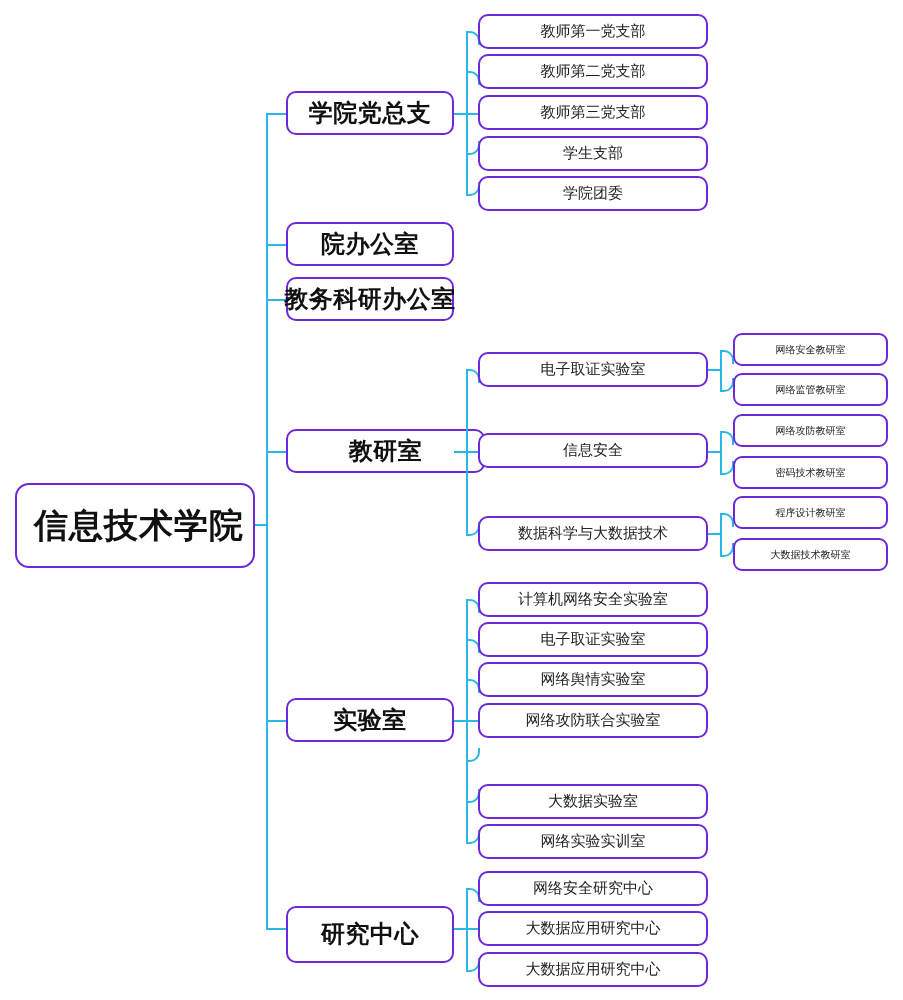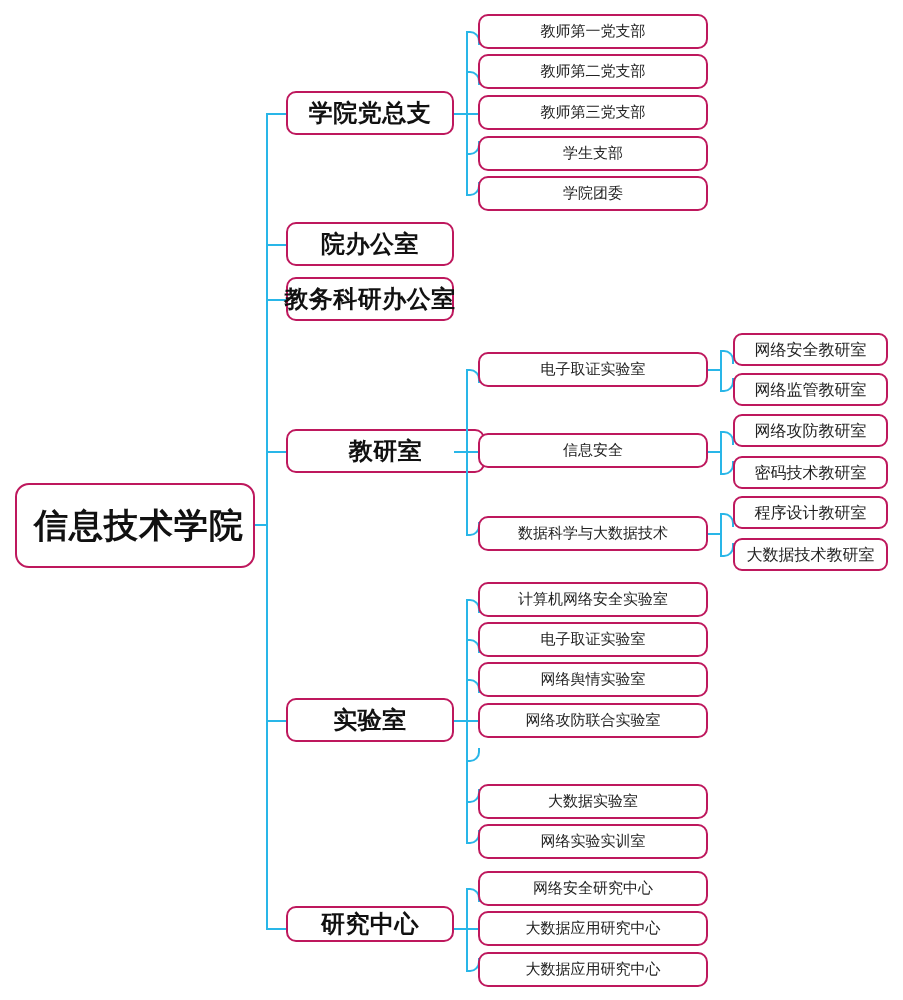--- a/index.html
+++ b/index.html
@@ -11,21 +11,21 @@
     position:relative;
     width:903px;
     height:1000px;
     background:#ffffff;
     overflow:hidden;
   }
   .node{
     position:absolute;
     box-sizing:border-box;
     background:#ffffff;
-    border:2px solid #be185d;
+    border:2px solid #6d28d9;
     display:flex;
     align-items:center;
     justify-content:center;
     text-align:center;
     color:#111111;
     line-height:1.1;
     white-space:nowrap;
   }
   .node.root{
     border-radius:14px;
@@ -40,21 +40,21 @@
     letter-spacing:0.5px;
   }
   .node.lvl3{
     border-radius:10px;
     font-size:15px;
     font-weight:normal;
     color:#222222;
   }
   .node.lvl4{
     border-radius:9px;
-    font-size:16px;
+    font-size:10px;
     font-weight:normal;
     color:#222222;
   }
   .vline{
     position:absolute;
     width:2px;
     background:#29b6e8;
   }
   .hline{
     position:absolute;
@@ -95,21 +95,21 @@
   <div class="hline" style="left:266px;top:299px;width:20px;"></div>
   <div class="node lvl2" style="left:286px;top:277px;width:168px;height:44px;">教务科研办公室</div>
 
   <div class="hline" style="left:266px;top:451px;width:20px;"></div>
   <div class="node lvl2" style="left:286px;top:429px;width:199px;height:44px;">教研室</div>
 
   <div class="hline" style="left:266px;top:720px;width:20px;"></div>
   <div class="node lvl2" style="left:286px;top:698px;width:168px;height:44px;">实验室</div>
 
   <div class="hline" style="left:266px;top:928px;width:20px;"></div>
-  <div class="node lvl2" style="left:286px;top:906px;width:168px;height:36px;">研究中心</div>
+  <div class="node lvl2" style="left:286px;top:906px;width:168px;height:57px;">研究中心</div>
 
   <div class="hline" style="left:454px;top:113px;width:13px;"></div>
   <div class="vline" style="left:466px;top:31px;height:163px;"></div>
 
   <div class="elbow tr" style="left:466px;top:31px;"></div>
   <div class="node lvl3" style="left:478px;top:14px;width:230px;height:35px;">教师第一党支部</div>
 
   <div class="elbow tr" style="left:466px;top:71px;"></div>
   <div class="node lvl3" style="left:478px;top:54px;width:230px;height:35px;">教师第二党支部</div>
 

